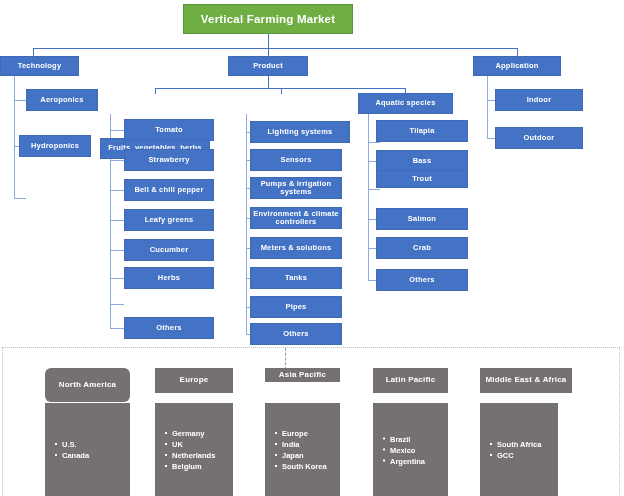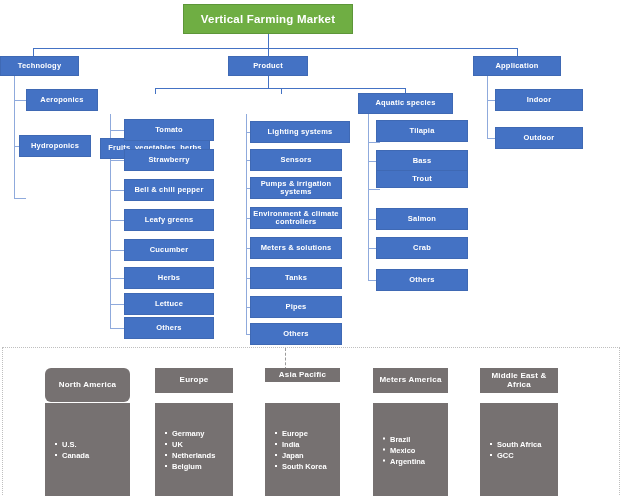--- a/index.html
+++ b/index.html
@@ -146,21 +146,20 @@
   <div class="ln lnh ln-light" style="left:110px;top:220px;width:14px;"></div>
   <div class="box blue l3" style="left:124px;top:209px;width:90px;height:22px;">Leafy greens</div>
 
   <div class="ln lnh ln-light" style="left:110px;top:250px;width:14px;"></div>
   <div class="box blue l3" style="left:124px;top:239px;width:90px;height:22px;">Cucumber</div>
 
   <div class="ln lnh ln-light" style="left:110px;top:278px;width:14px;"></div>
   <div class="box blue l3" style="left:124px;top:267px;width:90px;height:22px;">Herbs</div>
 
   <div class="ln lnh ln-light" style="left:110px;top:304px;width:14px;"></div>
-  <div class="box blue l3" style="left:124px;top:293px;width:90px;height:22px;">Lettuce</div>
 
   <div class="ln lnh ln-light" style="left:110px;top:328px;width:14px;"></div>
   <div class="box blue l3" style="left:124px;top:317px;width:90px;height:22px;">Others</div>
 
   <div class="ln lnv ln-light" style="left:246px;top:114px;height:220px;"></div>
 
   <div class="ln lnh ln-light" style="left:246px;top:132px;width:12px;"></div>
   <div class="box blue l3" style="left:250px;top:121px;width:100px;height:22px;">Lighting systems</div>
 
   <div class="ln lnh ln-light" style="left:246px;top:160px;width:12px;"></div>
@@ -239,30 +238,30 @@
   <div class="box gray" style="left:265px;top:368px;width:75px;height:14px;">Asia Pacific</div>
   <div class="panel" style="left:265px;top:403px;width:75px;height:93px;">
     <ul>
       <li>Europe</li>
       <li>India</li>
       <li>Japan</li>
       <li>South Korea</li>
     </ul>
   </div>
 
-  <div class="box gray" style="left:373px;top:368px;width:75px;height:25px;">Meters America</div>
+  <div class="box gray" style="left:373px;top:368px;width:75px;height:25px;">Latin Pacific</div>
   <div class="panel" style="left:373px;top:403px;width:75px;height:93px;">
     <ul>
       <li>Brazil</li>
       <li>Mexico</li>
       <li>Argentina</li>
     </ul>
   </div>
 
-  <div class="box gray" style="left:480px;top:368px;width:78px;height:25px;">Middle East &amp; Africa</div>
+  <div class="box gray" style="left:480px;top:368px;width:92px;height:25px;">Middle East &amp; Africa</div>
   <div class="panel" style="left:480px;top:403px;width:78px;height:93px;">
     <ul>
       <li>South Africa</li>
       <li>GCC</li>
     </ul>
   </div>
 
 </div>
 
 </body></html>

